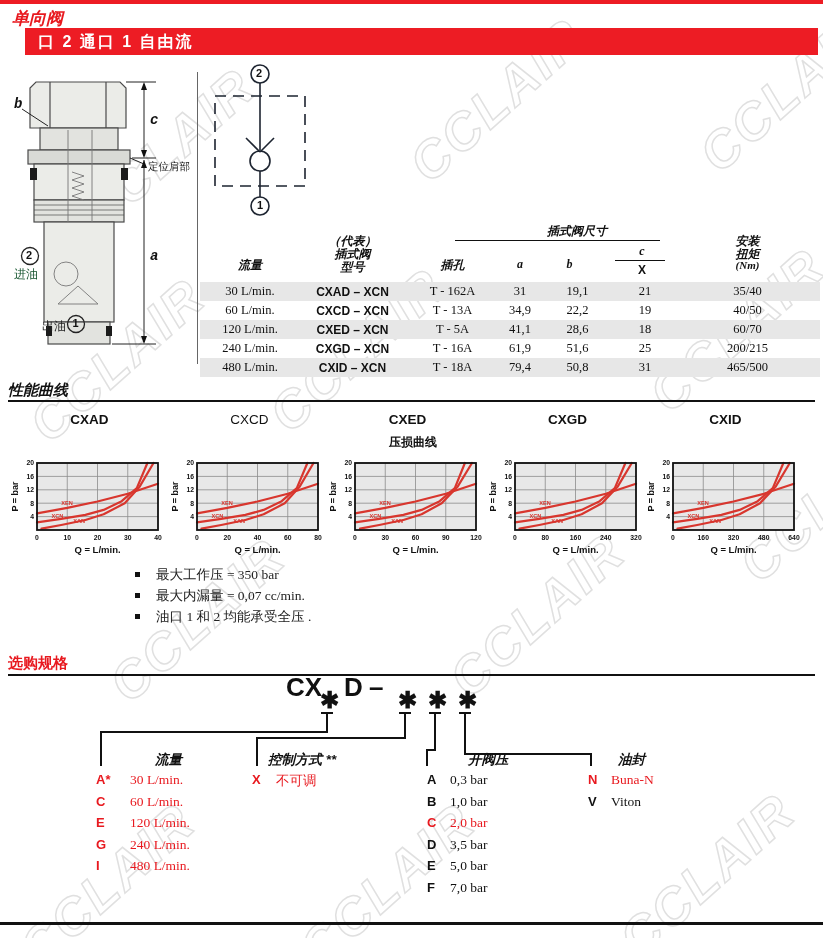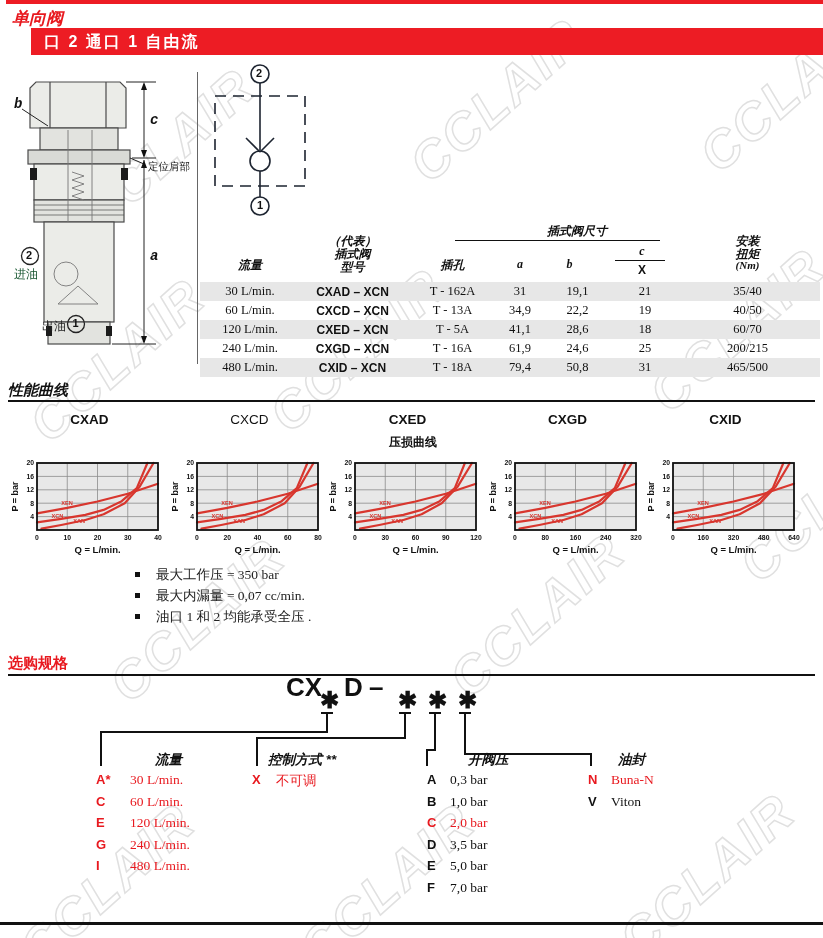--- a/index.html
+++ b/index.html
@@ -8,21 +8,21 @@
   .abs{position:absolute;}
   .serif{font-family:"Liberation Serif",serif;}
   .red{color:#e8191f;}
   .b{font-weight:bold;}
   .i{font-style:italic;font-family:Liberation Mono, monospace;}
   .wm{position:absolute;font:italic bold 52px "Liberation Sans",sans-serif;letter-spacing:3px;
       color:transparent;-webkit-text-stroke:1.5px #e0e0e0;transform:rotate(-42deg);
       z-index:0;white-space:nowrap;pointer-events:none;}
   .layer{position:absolute;left:0;top:0;width:823px;height:938px;z-index:1;}
   .rule{position:absolute;background:#111;}
-  .redbar{position:absolute;background:#ed1c24;margin-left:6px;}
+  .redbar{position:absolute;background:#ed1c24;}
   .cline{position:absolute;background:#111;}
   
   #tblwrap{position:absolute;left:200px;top:220px;width:620px;height:160px;font-size:12.5px;}
   .trow{position:absolute;left:0;width:620px;height:19px;display:flex;align-items:center;text-align:center;}
   .trow .c0{width:100px;} .trow .c1{width:105px;} .trow .c2{width:95px;}
   .trow .c3{width:40px;}  .trow .c4{width:75px;}  .trow .c5{width:60px;} .trow .c6{width:145px;}
   .shade{background:#e7e7e7;}
   .cellserif{font-family:"Liberation Serif",serif;}
   .cellmodel{font-family:"Liberation Sans",sans-serif;font-weight:bold;font-size:12px;}
   .hdr{position:absolute;font-weight:bold;font-style:italic;font-size:12px;text-align:center;}
@@ -182,21 +182,21 @@
         <span class="c3 cellserif">41,1</span>
         <span class="c4 cellserif">28,6</span>
         <span class="c5 cellserif">18</span>
         <span class="c6 cellserif">60/70</span>
       </div>
       <div class="trow" style="top:119px">
         <span class="c0 cellserif">240 L/min.</span>
         <span class="c1 cellmodel">CXGD – XCN</span>
         <span class="c2 cellserif">T - 16A</span>
         <span class="c3 cellserif">61,9</span>
-        <span class="c4 cellserif">24,6</span>
+        <span class="c4 cellserif">51,6</span>
         <span class="c5 cellserif">25</span>
         <span class="c6 cellserif">200/215</span>
       </div>
       <div class="trow shade" style="top:138px">
         <span class="c0 cellserif">480 L/min.</span>
         <span class="c1 cellmodel">CXID – XCN</span>
         <span class="c2 cellserif">T - 18A</span>
         <span class="c3 cellserif">79,4</span>
         <span class="c4 cellserif">50,8</span>
         <span class="c5 cellserif">31</span>

